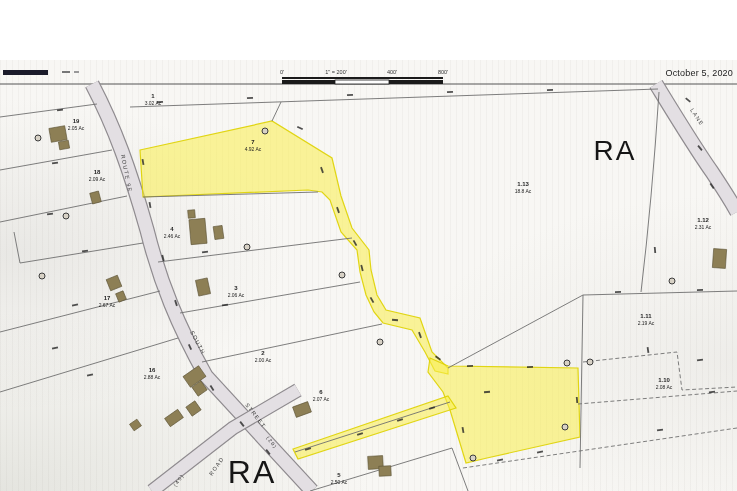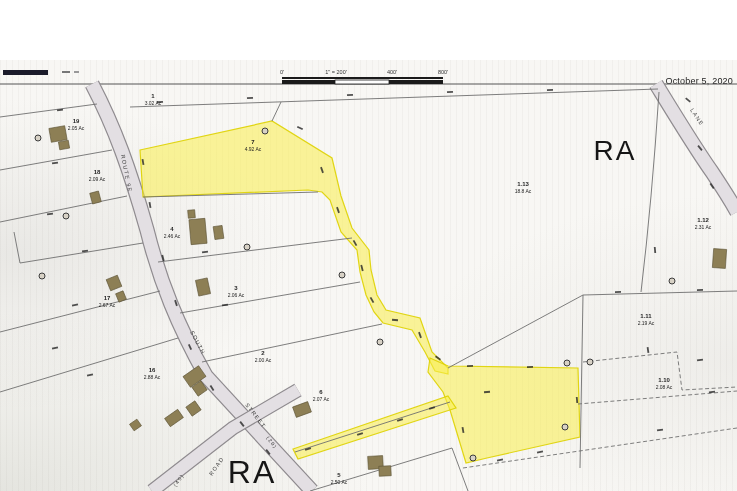--- a/index.html
+++ b/index.html
@@ -10,21 +10,21 @@
   .scan{
     position:absolute;left:0;top:60px;width:737px;height:431px;
     background:
       radial-gradient(620px 300px at 0% 100%, rgba(150,155,140,.20), transparent 60%),
       radial-gradient(420px 240px at 2% 45%, rgba(140,140,135,.14), transparent 65%),
       radial-gradient(500px 260px at 100% 70%, rgba(150,148,140,.10), transparent 65%),
       repeating-linear-gradient(90deg, rgba(120,115,105,.055) 0 1px, rgba(0,0,0,0) 1px 6px),
       #f8f7f4;
   }
   .date{
-    position:absolute;top:76px;right:4px;font-size:9px;color:#222;
+    position:absolute;top:68px;right:4px;font-size:9px;color:#222;
     letter-spacing:.2px;
   }
   svg#map{position:absolute;left:0;top:0;width:737px;height:491px;}
 </style>
 </head>
 <body>
 
 <div class="screen">
   <div class="scan"></div>
   <div class="date">October 5, 2020</div>

